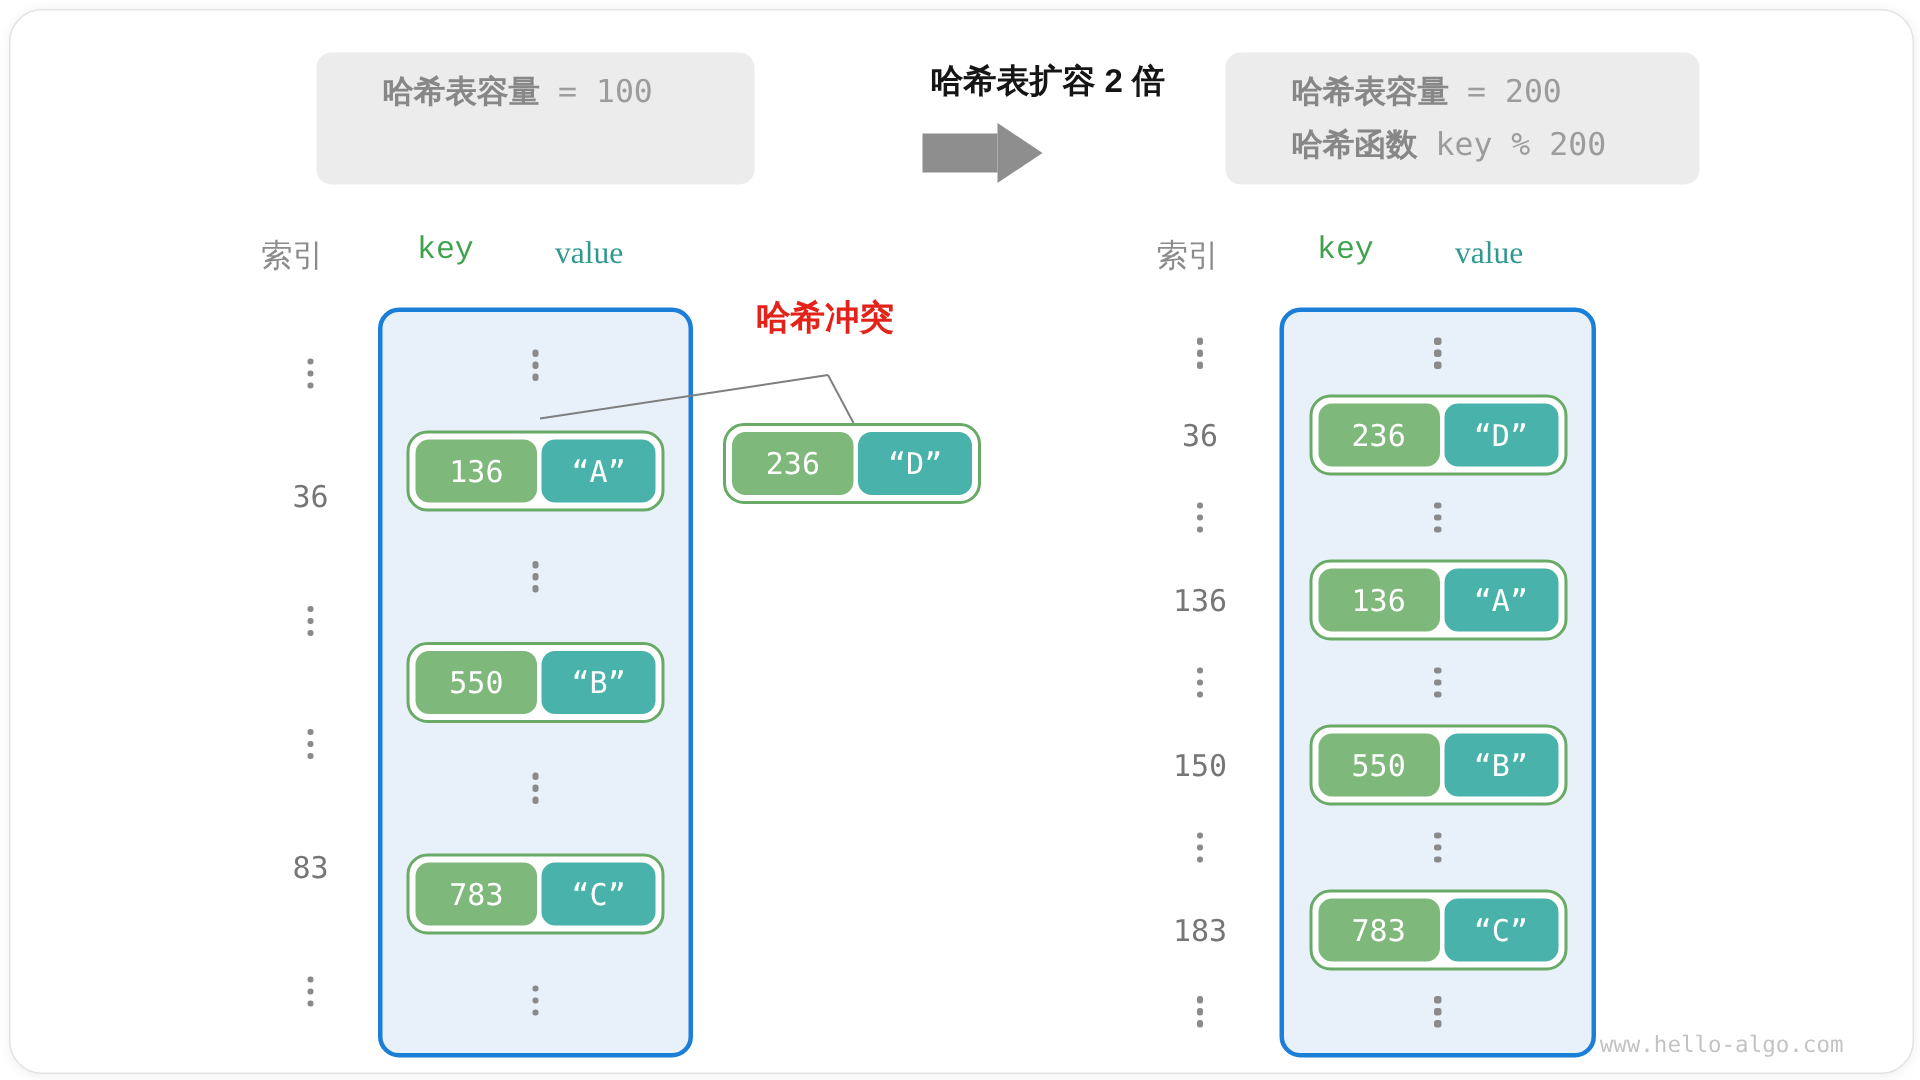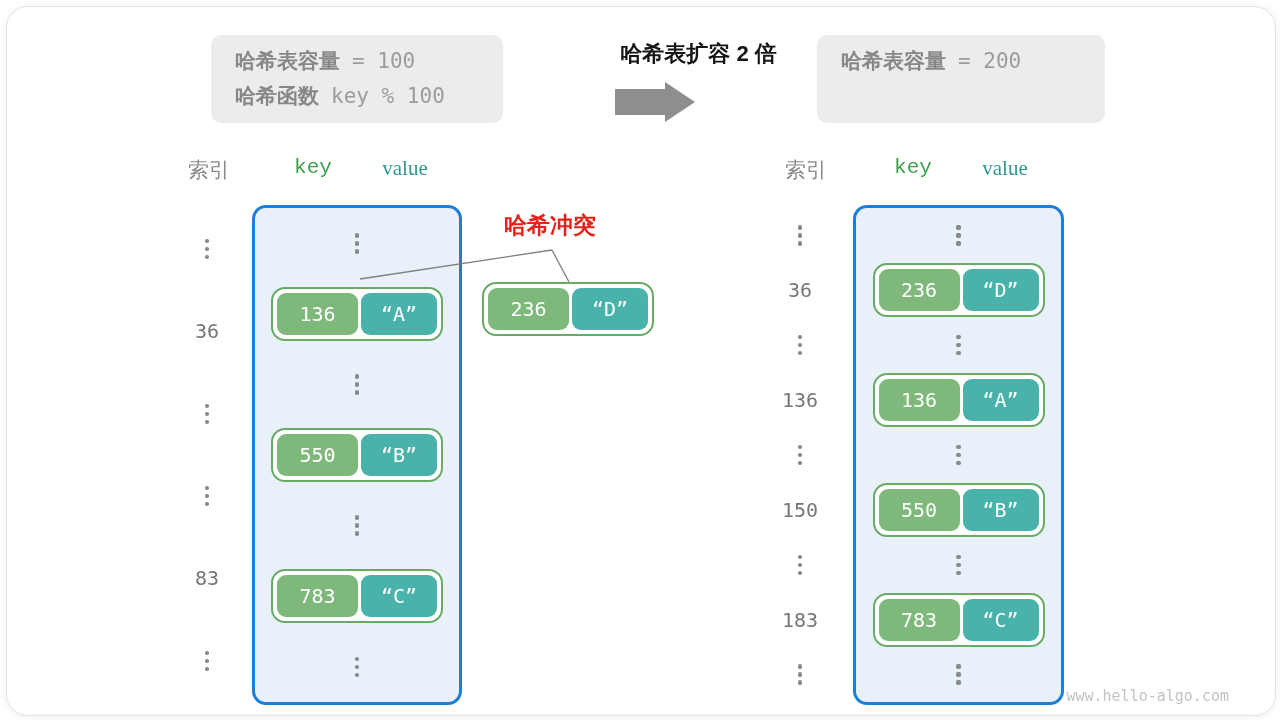--- a/index.html
+++ b/index.html
@@ -5,35 +5,35 @@
   html,body{margin:0;padding:0;background:#fff;width:1280px;height:720px;
     font-family:"Liberation Sans","DejaVu Sans",sans-serif;}
   #card{position:absolute;left:6px;top:6px;width:1268px;height:708px;
     background:#ffffff;border:1px solid #e3e3e3;border-radius:22px;
     box-shadow:0 1px 8px rgba(0,0,0,0.07);overflow:hidden;}
 
   
   .info-box{position:absolute;background:#ececec;border-radius:10px;height:88px;
     box-sizing:border-box;padding:9px 0 0 24px;}
   .info-line{font-family:"DejaVu Sans Mono","Liberation Mono",monospace;
-    font-size:21px;line-height:35px;white-space:nowrap;}
+    font-size:21px;line-height:35px;white-space:nowrap;margin-left:20px;}
   .info-line .lbl{color:#878787;font-weight:700;margin-right:12px;}
   .info-line .val{color:#9c9c9c;}
   #box-before{left:204px;top:28px;width:292px;}
-  #box-after{left:810px;top:28px;width:288px;}
+  #box-after{left:810px;top:28px;width:316px;}
 
   
   #center-title{position:absolute;left:564px;top:32px;width:255px;text-align:center;
     font-size:22px;font-weight:700;color:#151515;white-space:nowrap;}
   #arrow{position:absolute;left:608px;top:82px;width:50px;height:26px;background:#8e8e8e;}
   #arrow::after{content:'';position:absolute;left:50px;top:-7px;width:0;height:0;
     border-left:30px solid #8e8e8e;border-top:20px solid transparent;border-bottom:20px solid transparent;}
 
   
-  .hdr{position:absolute;top:149px;height:28px;width:70px;text-align:center;
+  .hdr{position:absolute;top:149px;height:28px;width:70px;text-align:left;
     font-size:21px;white-space:nowrap;}
   .hdr.idx-h{color:#8b8b8b;}
   .hdr.key-h{color:var(--key-text,#3fa24d);font-family:Liberation Mono, monospace;}
   .hdr.val-h{color:var(--value-text,#2f9890);font-family:Liberation Serif, serif;}
 
   
   .bucket{position:absolute;top:198px;height:500px;box-sizing:border-box;
     background:var(--container-bg,#e8f1fa);border:3px solid var(--container-border,#1b7ed7);
     border-radius:14px;display:flex;flex-direction:column;}
   #bucket-left{left:245px;width:210px;}
@@ -52,48 +52,48 @@
   
   .pair{width:172px;height:54px;box-sizing:border-box;background:#ffffff;
     border:2px solid var(--pair-border,#68aa66);border-radius:14px;
     display:flex;gap:3px;padding:4px;}
   .pair .key,.pair .val{border-radius:9px;display:flex;align-items:center;justify-content:center;
     font-family:"DejaVu Sans Mono","Liberation Mono",monospace;font-size:20px;color:#ffffff;}
   .pair .key{flex:1.07;background:var(--key-green,#7fb87b);}
   .pair .val{flex:1;background:var(--value-teal,#49b2aa);}
 
   
-  #collision-label{position:absolute;left:457px;top:203px;width:172px;text-align:center;
+  #collision-label{position:absolute;left:457px;top:189px;width:172px;text-align:center;
     font-size:23px;font-weight:700;color:var(--red,#e3231a);white-space:nowrap;}
   #collision-pair{position:absolute;left:475px;top:275px;}
   #lines{position:absolute;left:0;top:0;width:1280px;height:720px;pointer-events:none;}
 
   #watermark{position:absolute;right:46px;top:680px;font-size:15px;color:#c3c3c3;
     font-family:"DejaVu Sans Mono","Liberation Mono",monospace;}
 </style>
 </head>
 <body>
 
 <div id="card">
 
   <div class="info-box" id="box-before">
     <div class="info-line">
       <span class="lbl">哈希表容量</span><span class="val">= 100</span>
     </div>
-    <div class="info-line">
-      <span class="lbl">哈希函数</span><span class="val">key % 100</span>
-    </div>
   </div>
 
   <div id="center-title">哈希表扩容 2 倍</div>
   <div id="arrow"></div>
 
   <div class="info-box" id="box-after">
     <div class="info-line">
       <span class="lbl">哈希表容量</span><span class="val">= 200</span>
+    </div>
+    <div class="info-line">
+      <span class="lbl">哈希函数</span><span class="val">key % 200</span>
     </div>
   </div>
 
   <div class="hdr idx-h" style="left:167px">索引</div>
   <div class="hdr key-h" style="left:271px">key</div>
   <div class="hdr val-h" style="left:363px">value</div>
 
   <div class="hdr idx-h" style="left:764px">索引</div>
   <div class="hdr key-h" style="left:871px">key</div>
   <div class="hdr val-h" style="left:963px">value</div>

